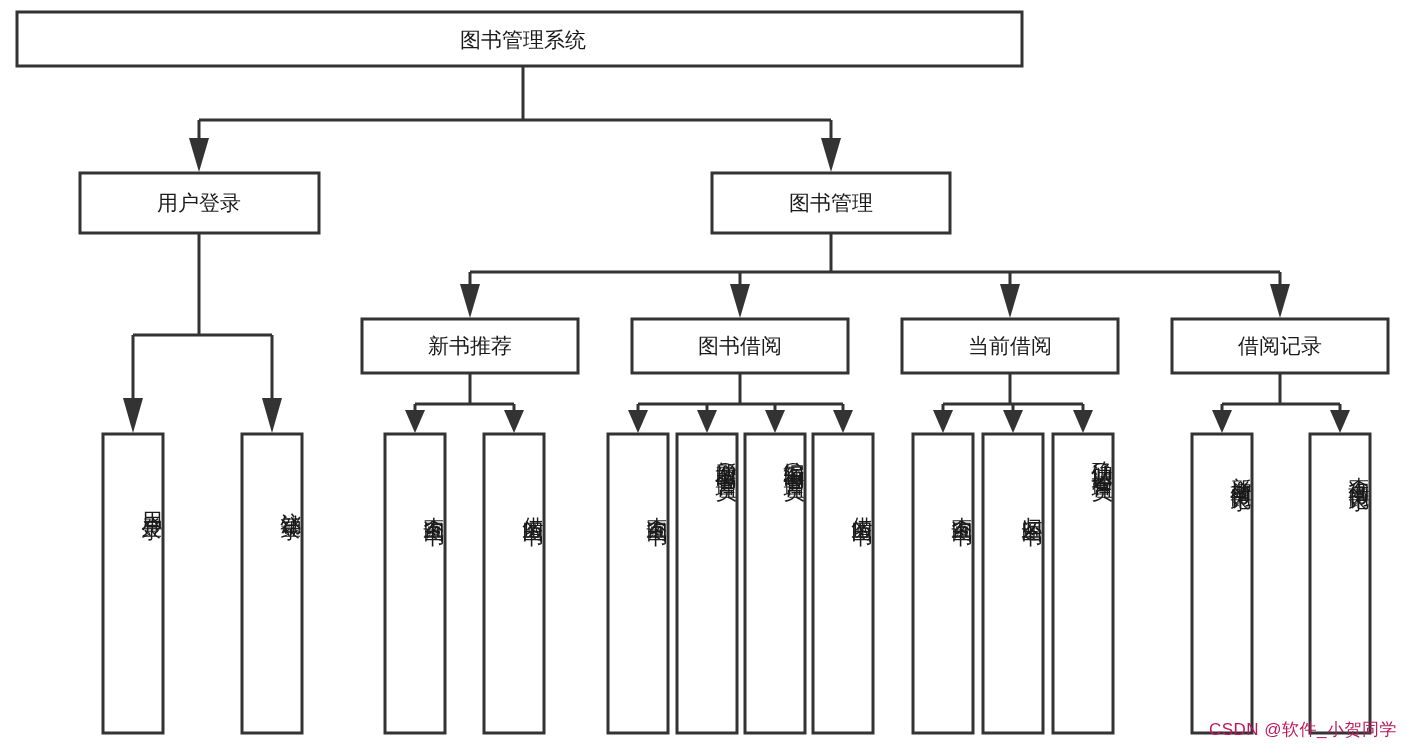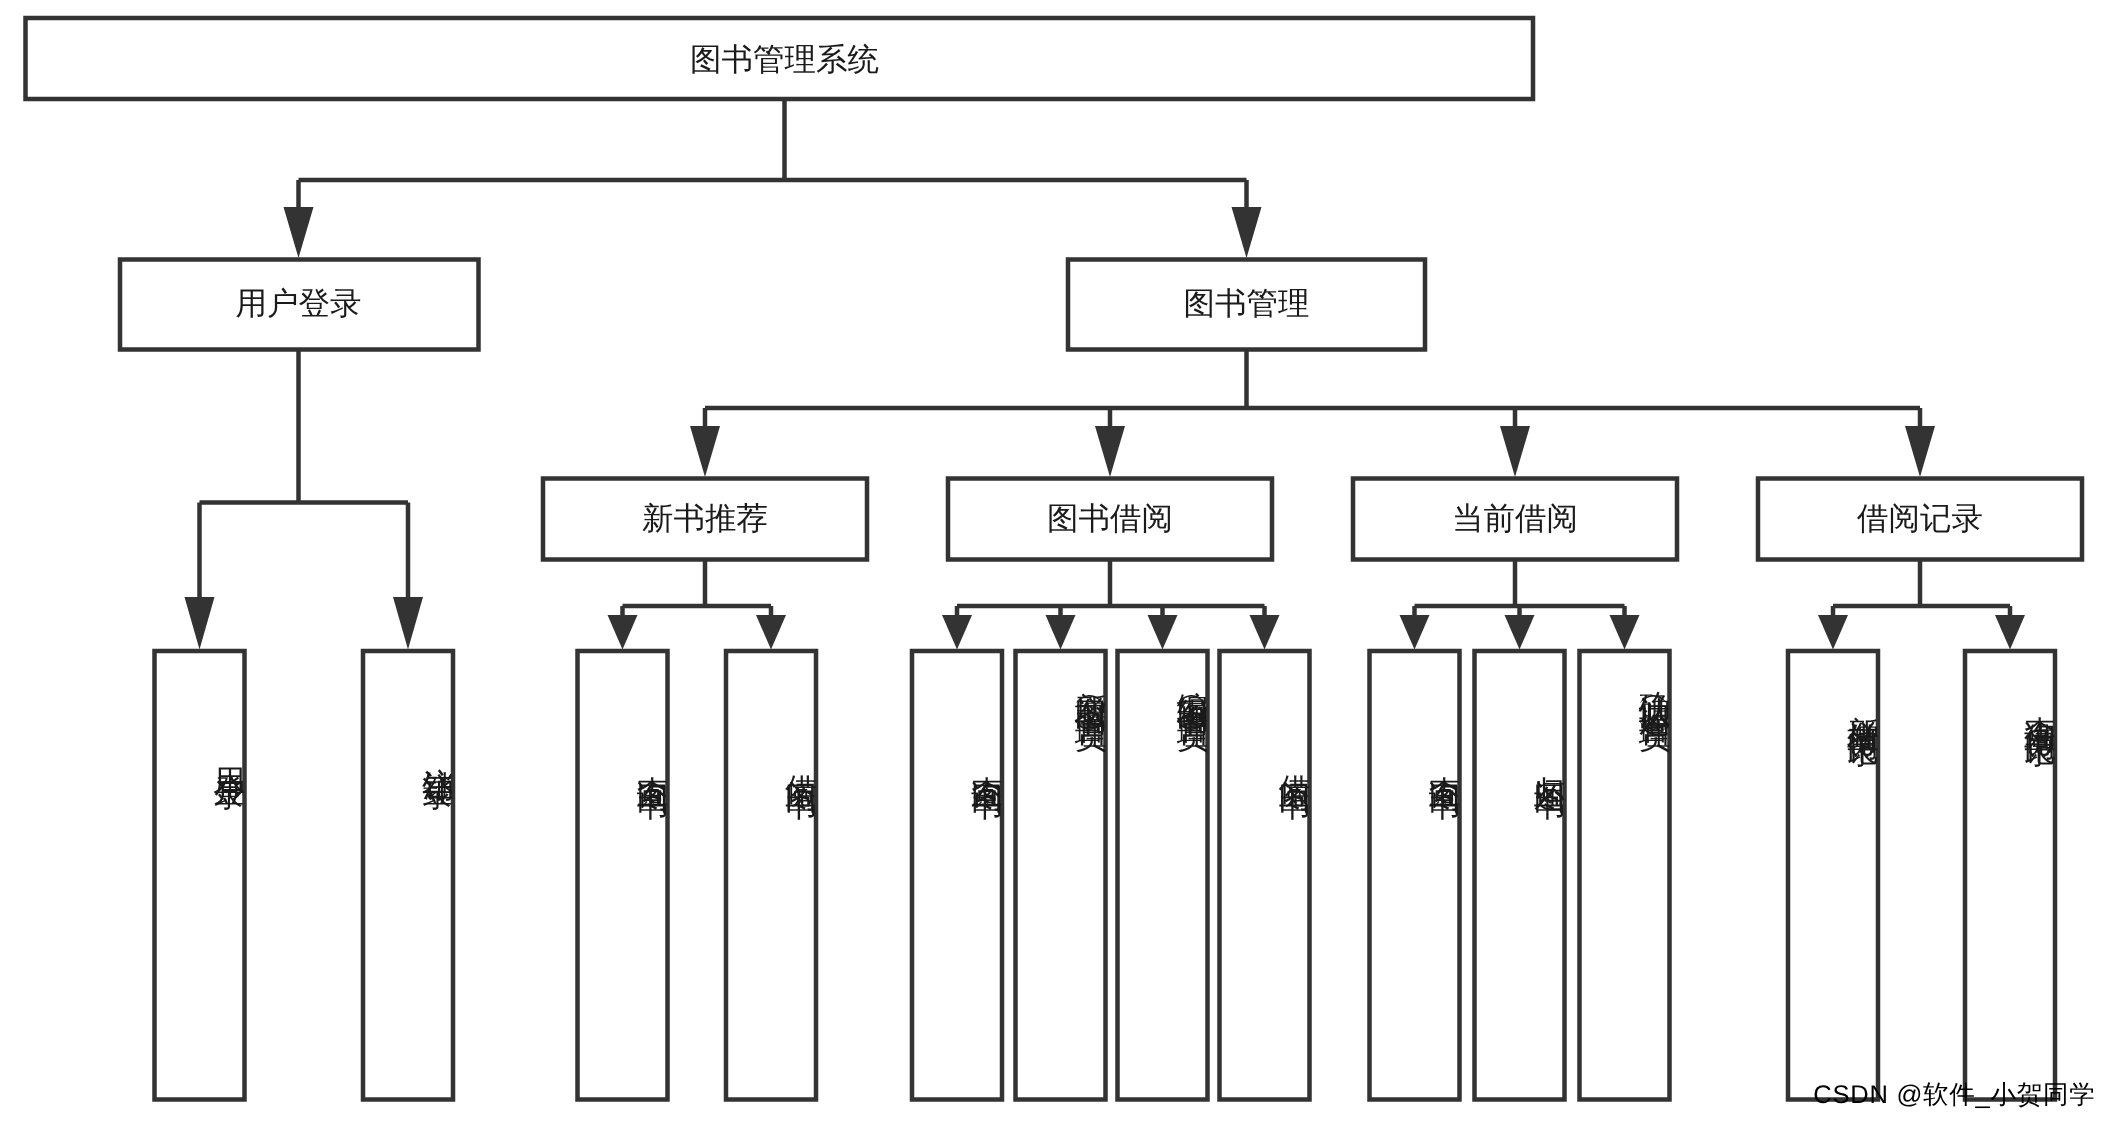--- a/index.html
+++ b/index.html
@@ -62,21 +62,21 @@
     text-align: left;
     white-space: nowrap;
     pointer-events: none;
   }
   .watermark {
     position: absolute;
     right: 8px;
     bottom: 6px;
     font-family: "Liberation Sans", "DejaVu Sans", sans-serif;
     font-size: 17px;
-    color: #000000;
+    color: #be185d;
     letter-spacing: 0.5px;
     white-space: nowrap;
   }
 </style>
 </head>
 <body>
 
 <div id="diagram-root">
 
   <svg class="diagram-canvas" viewBox="0 0 1405 747" xmlns="http://www.w3.org/2000/svg">

